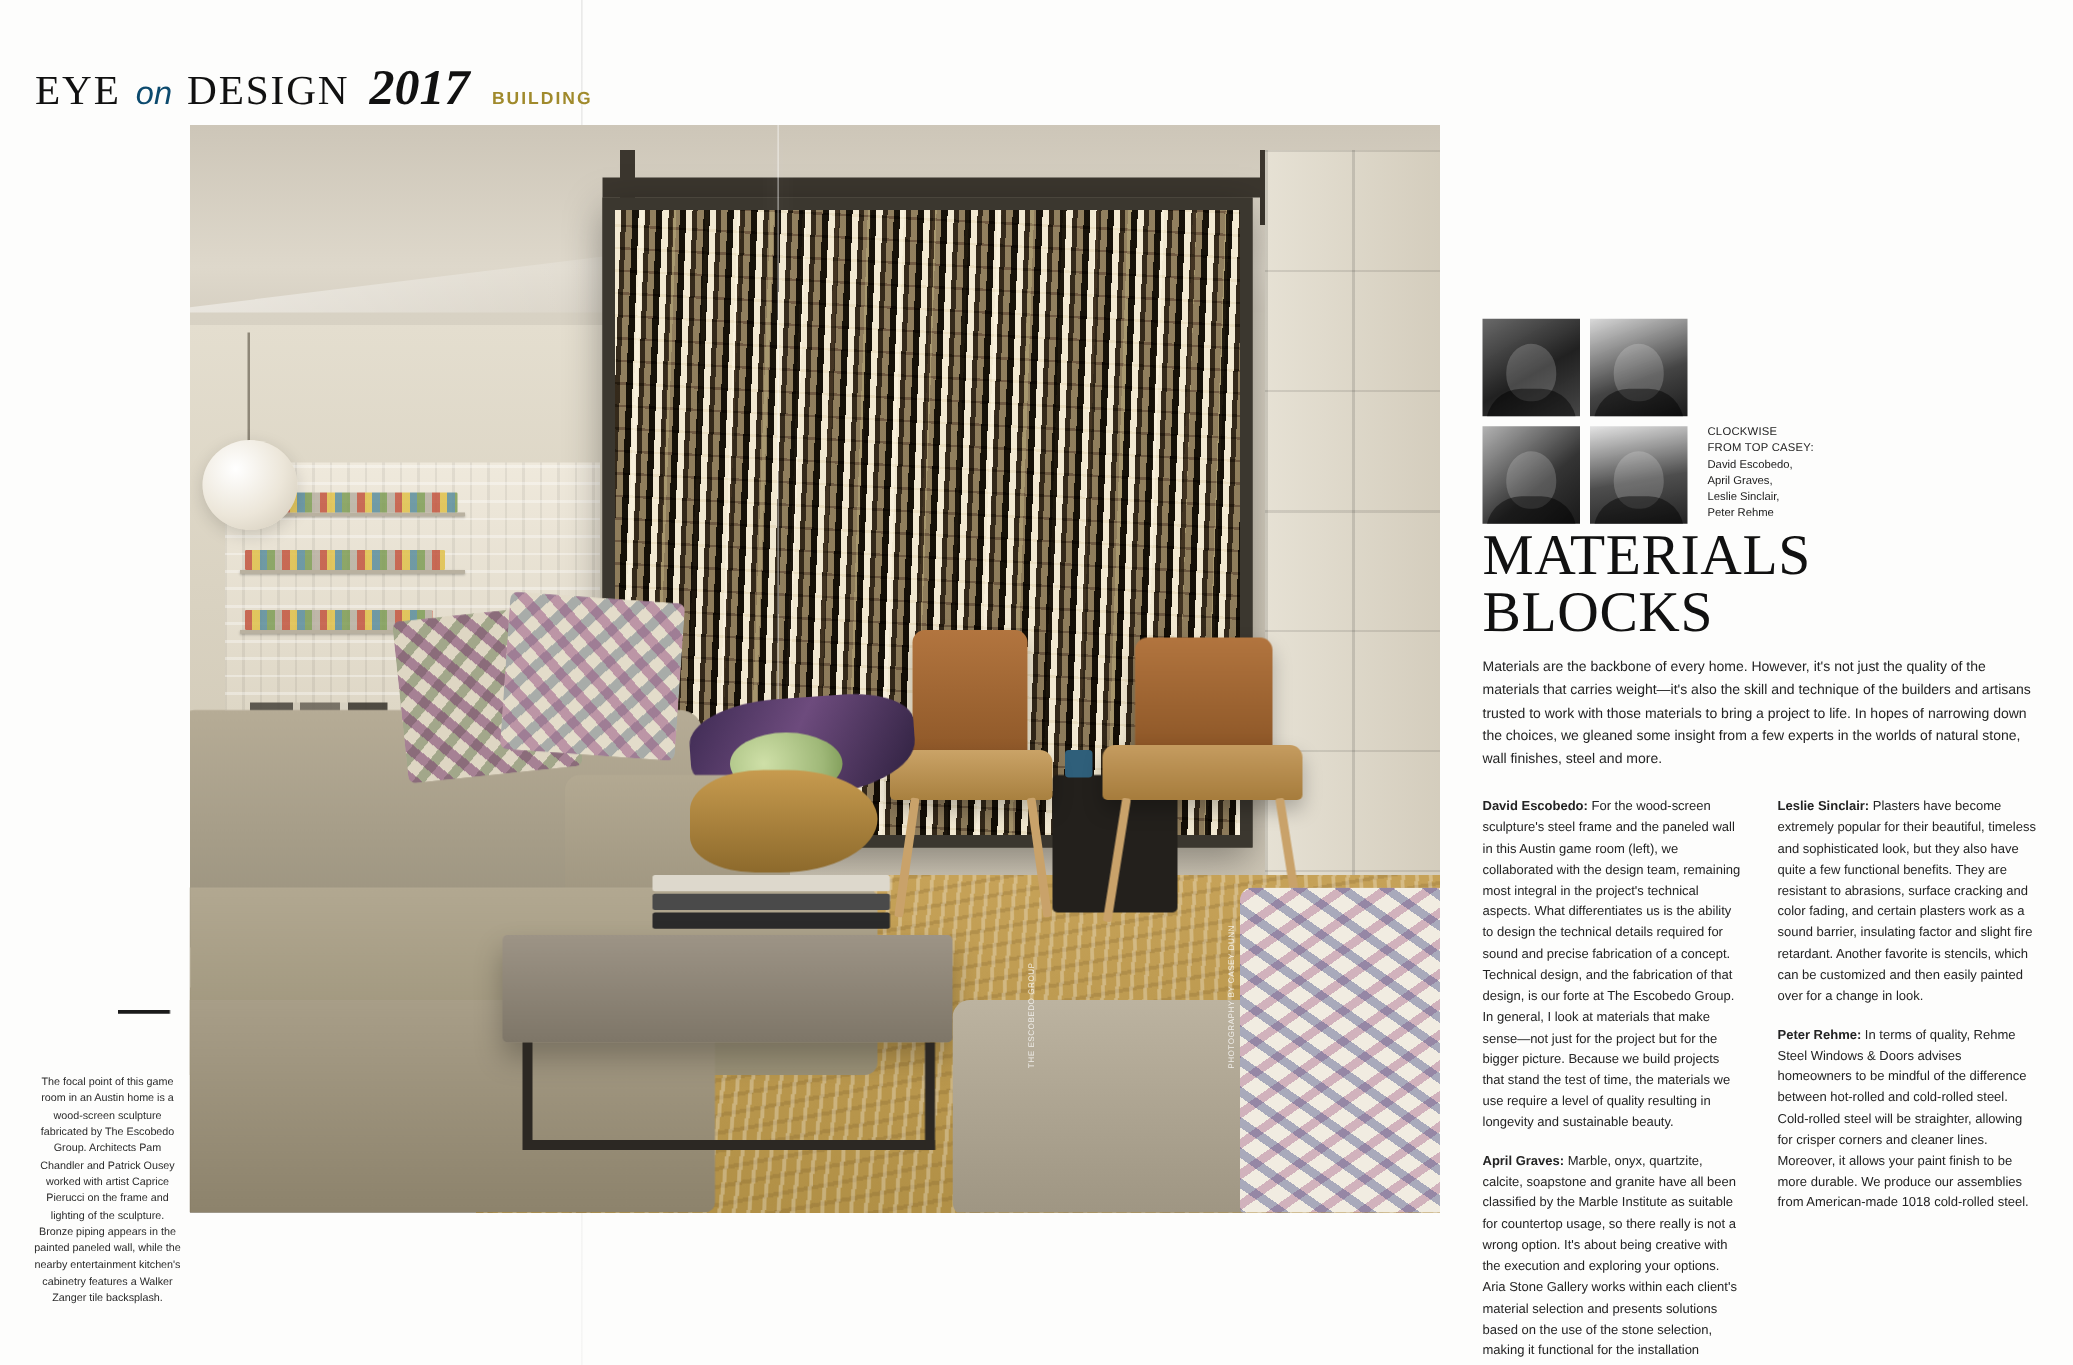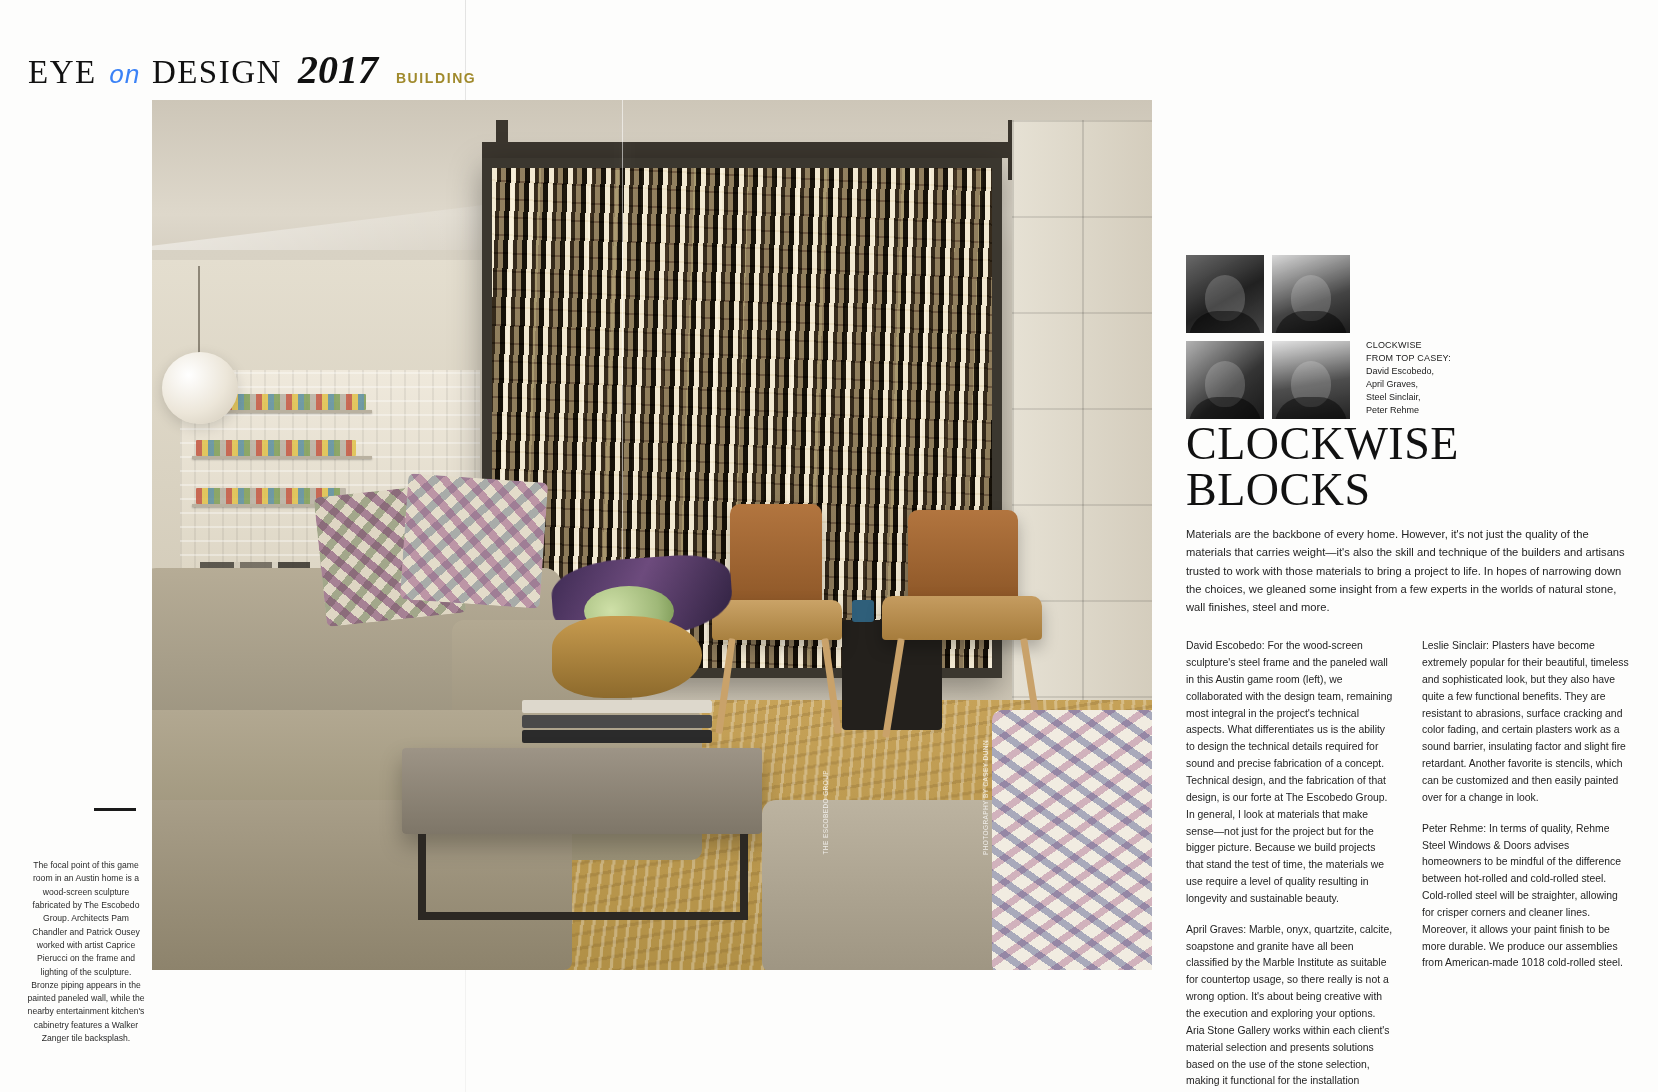--- a/index.html
+++ b/index.html
@@ -29,22 +29,22 @@
     position:absolute; left:28px; top:46px;
     display:flex; align-items:baseline; gap:10px;
     white-space:nowrap;
   }
   .mast-eye {
     font-family:"Liberation Serif", serif;
     font-size:33px; letter-spacing:1.5px;
     color:#111;
   }
   .mast-on {
-    font-family:Liberation Mono, monospace;
-    font-style:italic; font-size:26px; color:#3b82f6;
+    font-family:Liberation Sans, sans-serif;
+    font-style:italic; font-size:26px; color:#0c4a6e;
     margin:0 2px;
   }
   .mast-design {
     font-family:"Liberation Serif", serif;
     font-size:33px; letter-spacing:1.5px; color:#111;
   }
   .mast-year {
     font-family:"Liberation Serif", serif;
     font-style:italic; font-weight:bold;
     font-size:40px; color:#111; margin-left:6px;
@@ -366,21 +366,21 @@
     margin-top:12px; width:444px;
     font-size:11.2px; line-height:1.63; color:#232323;
   }
 
   .cols {
     margin-top:22px;
     display:flex; gap:28px; width:444px;
   }
   .col { width:208px; font-size:10.4px; line-height:1.62; color:#232323; }
   .col p { margin:0 0 14px 0; }
-  .who { font-weight:normal; }
+  .who { font-weight:bold; }
 </style>
 </head>
 <body>
 
 <div class="page">
 
   <div class="gutter"></div>
 
   <div class="masthead">
     <span class="mast-eye">EYE</span>
@@ -489,26 +489,26 @@
       <div class="portrait p4">
         <div class="head"></div>
         <div class="shoulders"></div>
       </div>
 
       <div class="credit-block">
         <div class="credit-head">CLOCKWISE</div>
         <div class="credit-head">FROM TOP CASEY:</div>
         <div>David Escobedo,</div>
         <div>April Graves,</div>
-        <div>Steel Sinclair,</div>
+        <div>Leslie Sinclair,</div>
         <div>Peter Rehme</div>
       </div>
     </div>
 
-    <div class="headline">CLOCKWISE BLOCKS</div>
+    <div class="headline">MATERIALS BLOCKS</div>
     <div class="deck">Materials are the backbone of every home. However, it's not just the quality of the materials that carries weight—it's also the skill and technique of the builders and artisans trusted to work with those materials to bring a project to life. In hopes of narrowing down the choices, we gleaned some insight from a few experts in the worlds of natural stone, wall finishes, steel and more.</div>
 
     <div class="cols">
       <div class="col">
         <p>
           <span class="who">David Escobedo:</span><span> For the wood-screen sculpture's steel frame and the paneled wall in this Austin game room (left), we collaborated with the design team, remaining most integral in the project's technical aspects. What differentiates us is the ability to design the technical details required for sound and precise fabrication of a concept. Technical design, and the fabrication of that design, is our forte at The Escobedo Group. In general, I look at materials that make sense—not just for the project but for the bigger picture. Because we build projects that stand the test of time, the materials we use require a level of quality resulting in longevity and sustainable beauty.</span>
         </p>
         <p>
           <span class="who">April Graves:</span><span> Marble, onyx, quartzite, calcite, soapstone and granite have all been classified by the Marble Institute as suitable for countertop usage, so there really is not a wrong option. It's about being creative with the execution and exploring your options. Aria Stone Gallery works within each client's material selection and presents solutions based on the use of the stone selection, making it functional for the installation purpose.</span>
         </p>

